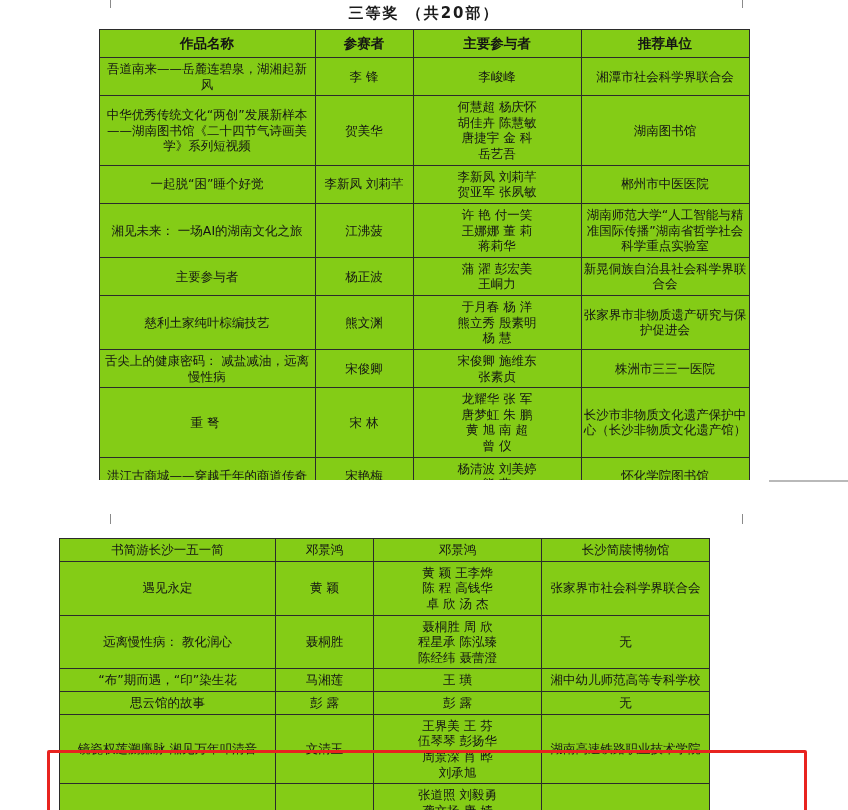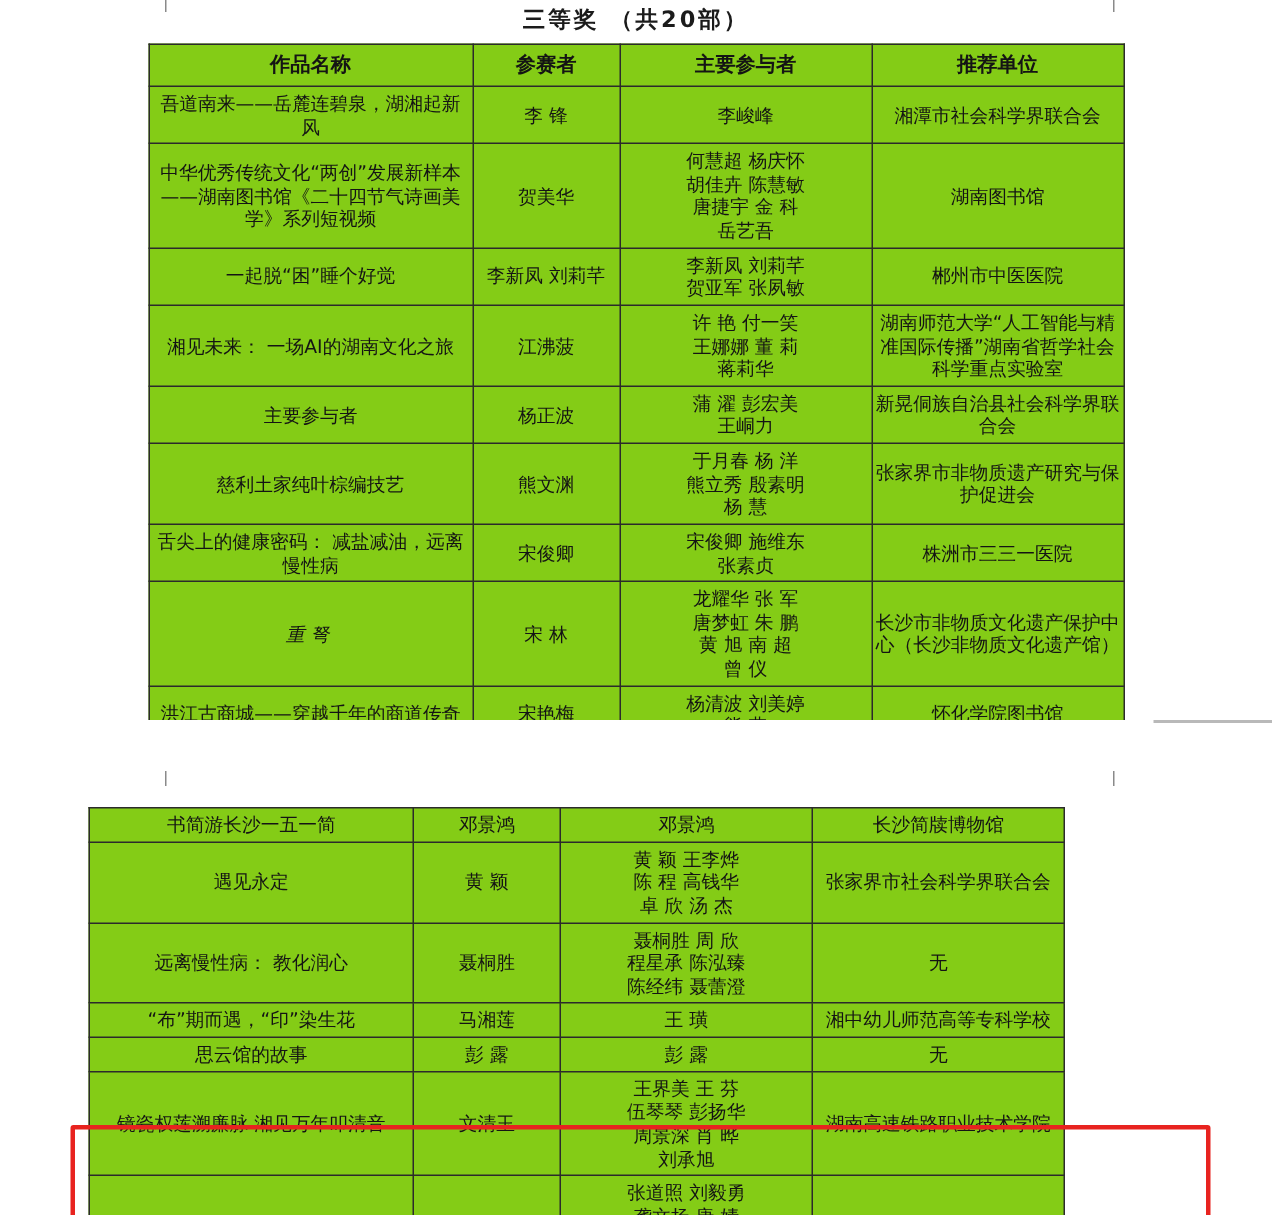--- a/index.html
+++ b/index.html
@@ -80,21 +80,21 @@
     font-weight: bold;
     font-size: 13.5px;
     padding: 5px 2px;
   }
   .col1 { width: 216px; }
   .col2 { width: 98px; }
   .col3 { width: 168px; }
   .col4 { width: 168px; }
 
   .cell-multi { white-space: pre-line; }
-  .spaced { letter-spacing: 4px; font-style: italic; }
+  .spaced { letter-spacing: 4px; }
 
   
   .tick {
     position: absolute;
     background: #8a8a8a;
     width: 1px;
   }
   
   .red-box {
     position: absolute;

